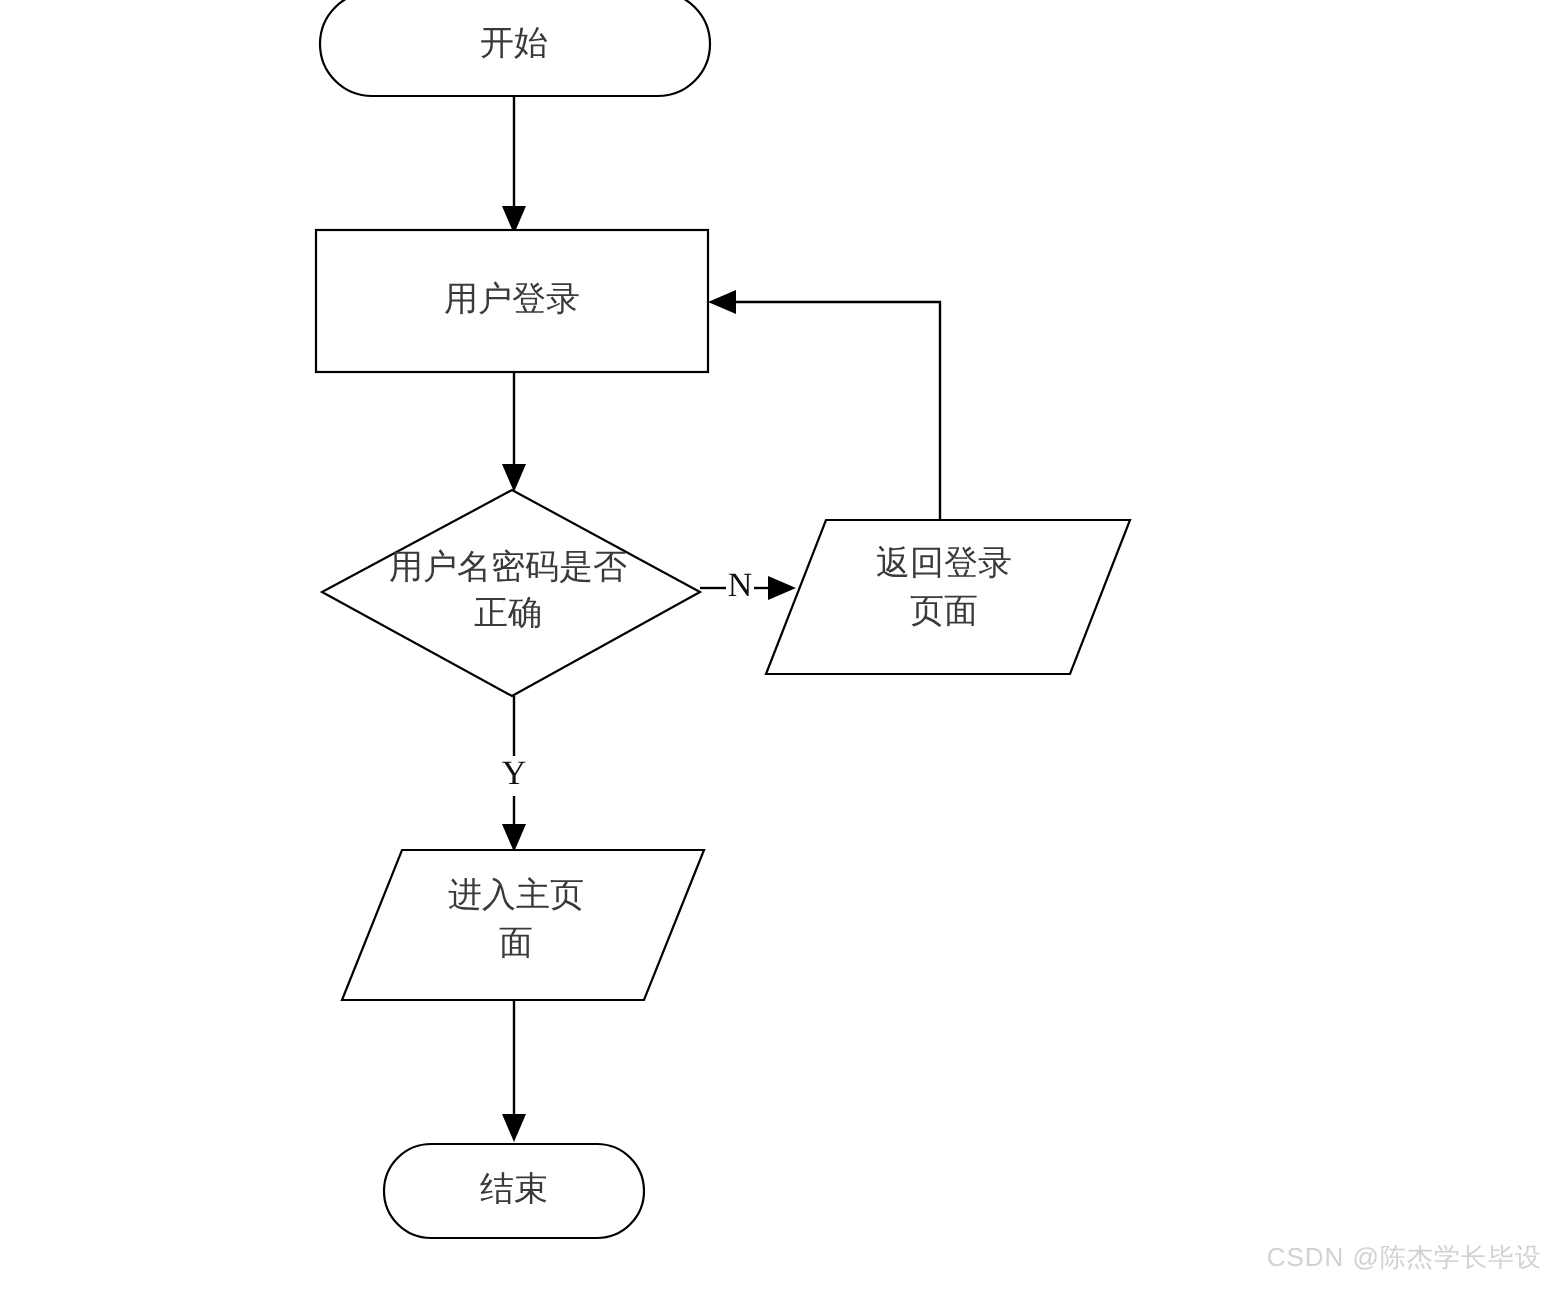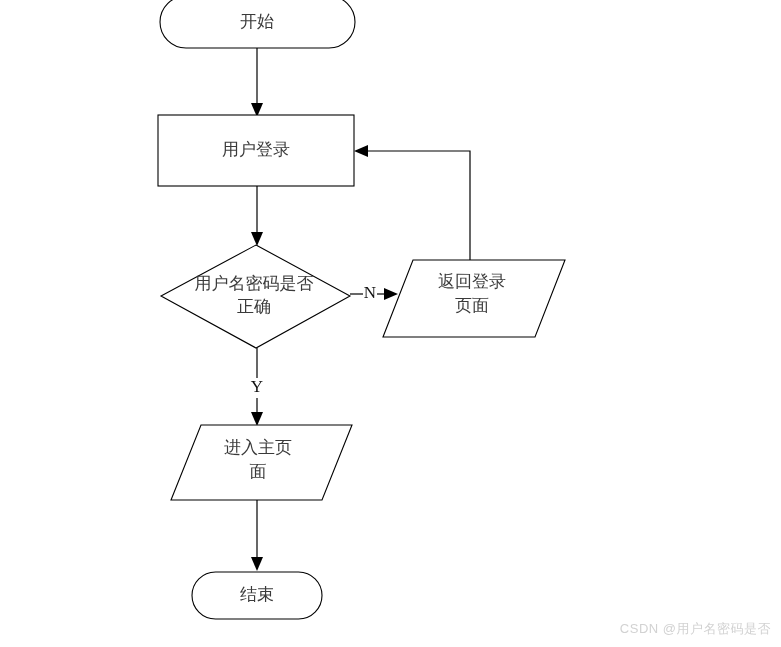--- a/index.html
+++ b/index.html
@@ -129,13 +129,13 @@
     <text class="node-text" x="258" y="473">面</text>
   </g>
 
   <g>
     <rect class="shape" x="192" y="572" width="130" height="47" rx="23.5" ry="23.5"></rect>
     <text class="node-text" x="257" y="596">结束</text>
   </g>
 
 </svg>
 
-<div id="watermark">CSDN @用户名密码是否</div>
+<div id="watermark">CSDN @陈杰学长毕设</div>
 
 </body></html>

